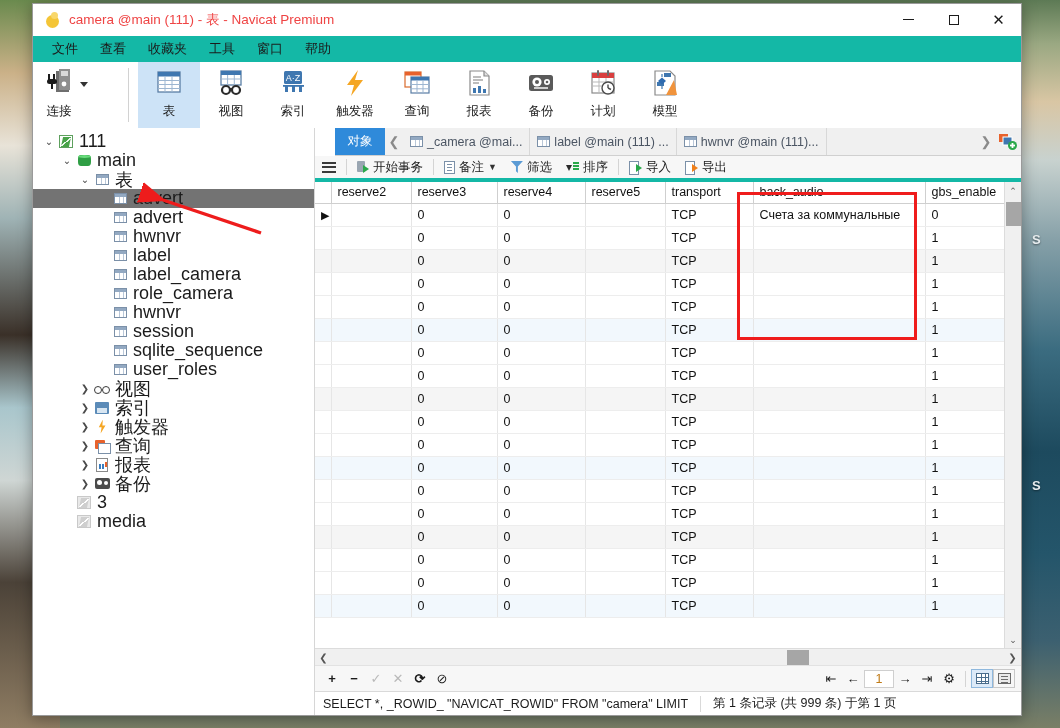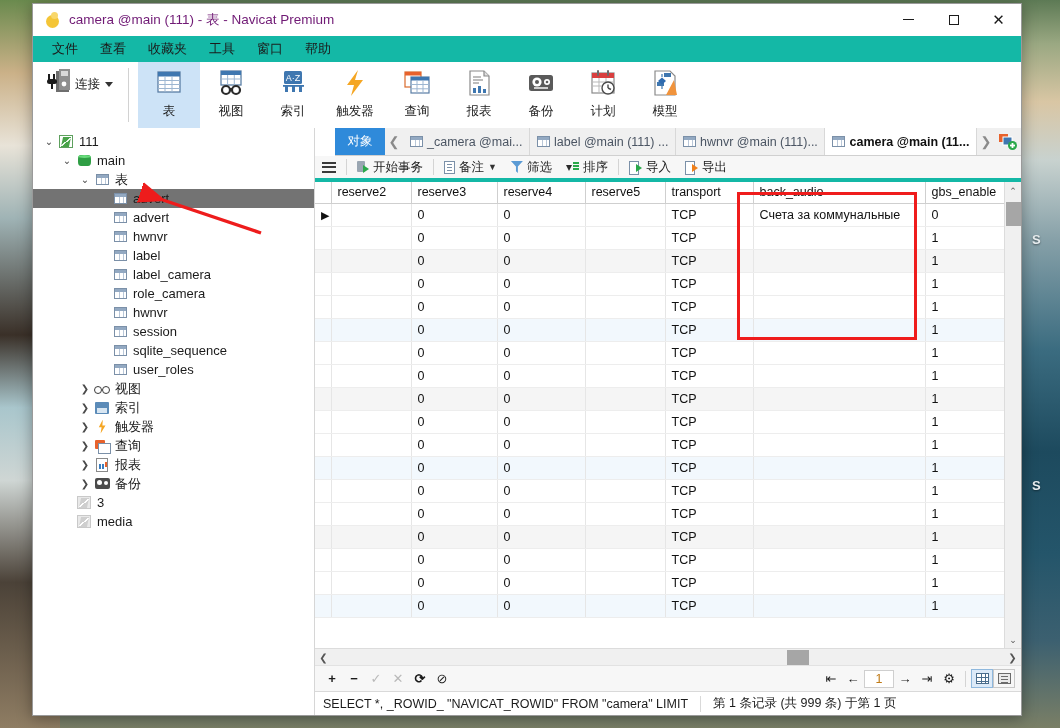--- a/index.html
+++ b/index.html
@@ -42,21 +42,21 @@
     display: flex; align-items: center;
     flex: 0 0 32px;
     border-bottom: 1px solid #ffffff;
   }
   .app-icon {
     width: 16px; height: 16px; margin-left: 12px; margin-right: 8px;
     position: relative; flex: 0 0 16px;
   }
   .app-icon .c1{position:absolute;width:13px;height:13px;border-radius:50%;background:#f4c537;left:1px;top:3px;}
   .app-icon .c2{position:absolute;width:7px;height:7px;border-radius:50%;background:#f8d76a;left:6px;top:0px;}
-  .title-text { font-size: 13.5px; color: #701a75; }
+  .title-text { font-size: 13.5px; color: #ef4444; }
   .win-ctrl { margin-left: auto; display: flex; height: 32px; }
   .win-btn {
     width: 45px; height: 32px; display: flex; align-items: center; justify-content: center;
     font-size: 13px; color: #1b1b1b;
   }
   .glyph-min { width: 11px; height: 1px; background: #1b1b1b; }
   .glyph-max { width: 10px; height: 10px; border: 1px solid #1b1b1b; }
   .glyph-close { font-size: 15px; line-height: 1; font-weight: 300; }
 
   
@@ -76,21 +76,21 @@
   .rb-item {
     width: 62px; display: flex; flex-direction: column;
     align-items: center; justify-content: flex-start; padding-top: 4px;
     cursor: default;
   }
   .rb-item.sel { background: #cde3f7; }
   .rb-label { font-size: 12.5px; color: #1b1b1b; margin-top: 3px; }
   .rb-icon { height: 34px; display: flex; align-items: center; justify-content: center; }
   .rb-sep { width: 1px; background: #d2d2d2; margin: 6px 9px 6px 9px; }
   .rb-connect { width: 76px; flex-direction: row; align-items: flex-start; }
-  .rb-connect-in { display:flex; flex-direction:row; align-items:center; }
+  .rb-connect-in { display:flex; flex-direction:column; align-items:center; }
   .caret { width: 0; height: 0; border-left: 4px solid transparent; border-right: 4px solid transparent;
            border-top: 5px solid #333; margin-top: 16px; margin-left: 5px; }
 
   
   .body-split { flex: 1 1 auto; display: flex; min-height: 0; }
 
   
   .sidebar {
     width: 282px; flex: 0 0 282px;
     background: #fff; border-right: 1px solid #d6d6d6;
@@ -99,21 +99,21 @@
     position: relative;
   }
   .tree-row {
     height: 19px; display: flex; align-items: center; white-space: nowrap;
     cursor: default; padding-right: 4px;
   }
   .tree-row.selected { background: #737373; }
   .tw { width: 16px; flex: 0 0 16px; display: flex; align-items: center; justify-content: center;
         font-size: 10px; color: #4a4a4a; }
   .ticon { width: 18px; flex: 0 0 18px; display: flex; align-items: center; justify-content: center; margin-right: 4px; }
-  .tlabel { font-size: 13px; }
+  .tlabel { font-size: 18px; }
 
   
   .ic-tbl { width: 13px; height: 11px; border: 1px solid #7b90a8; background: #fff; position: relative; }
   .ic-tbl:before { content:""; position:absolute; left:0; top:0; right:0; height:3px; background:#93a9c2; }
   .ic-tbl:after { content:""; position:absolute; left:4px; top:3px; width:1px; bottom:0; background:#b9c7d8;
                   box-shadow: 4px 0 0 #b9c7d8; }
   .ic-leaf { width: 14px; height: 13px; background:#e9e9e9; border:1px solid #c9c9c9; position:relative; }
   .ic-leaf:after{content:"";position:absolute;left:2px;top:1px;width:8px;height:10px;
       background:linear-gradient(135deg,#cfcfcf 0 45%,#fff 45% 55%,#cfcfcf 55%);transform:skewX(-12deg);}
   .ic-leaf.green { background:#fff; border-color:#5ea05e; }
@@ -645,24 +645,20 @@
               <span>_camera @mai...</span>
             </div>
             <div class="tab">
               <span class="ic-tbl"></span>
               <span>label @main (111) ...</span>
             </div>
             <div class="tab">
               <span class="ic-tbl"></span>
               <span>hwnvr @main (111)...</span>
             </div>
-            <div class="tab active">
-              <span class="ic-tbl"></span>
-              <span>camera @main (11...</span>
-            </div>
           </div>
         <div class="tab-nav">❯</div>
         <div class="tab-add">
           <svg width="20" height="18" viewBox="0 0 20 18">
             <rect x="1" y="1" width="9" height="8" fill="#e8622c"></rect>
             <rect x="5" y="4" width="9" height="8" fill="#3f77b0" stroke="#fff" stroke-width="1"></rect>
             <circle cx="14.5" cy="12.5" r="4.5" fill="#2aa84a"></circle>
             <line x1="14.5" y1="10" x2="14.5" y2="15" stroke="#fff" stroke-width="1.8"></line>
             <line x1="12" y1="12.5" x2="17" y2="12.5" stroke="#fff" stroke-width="1.8"></line>
           </svg>

